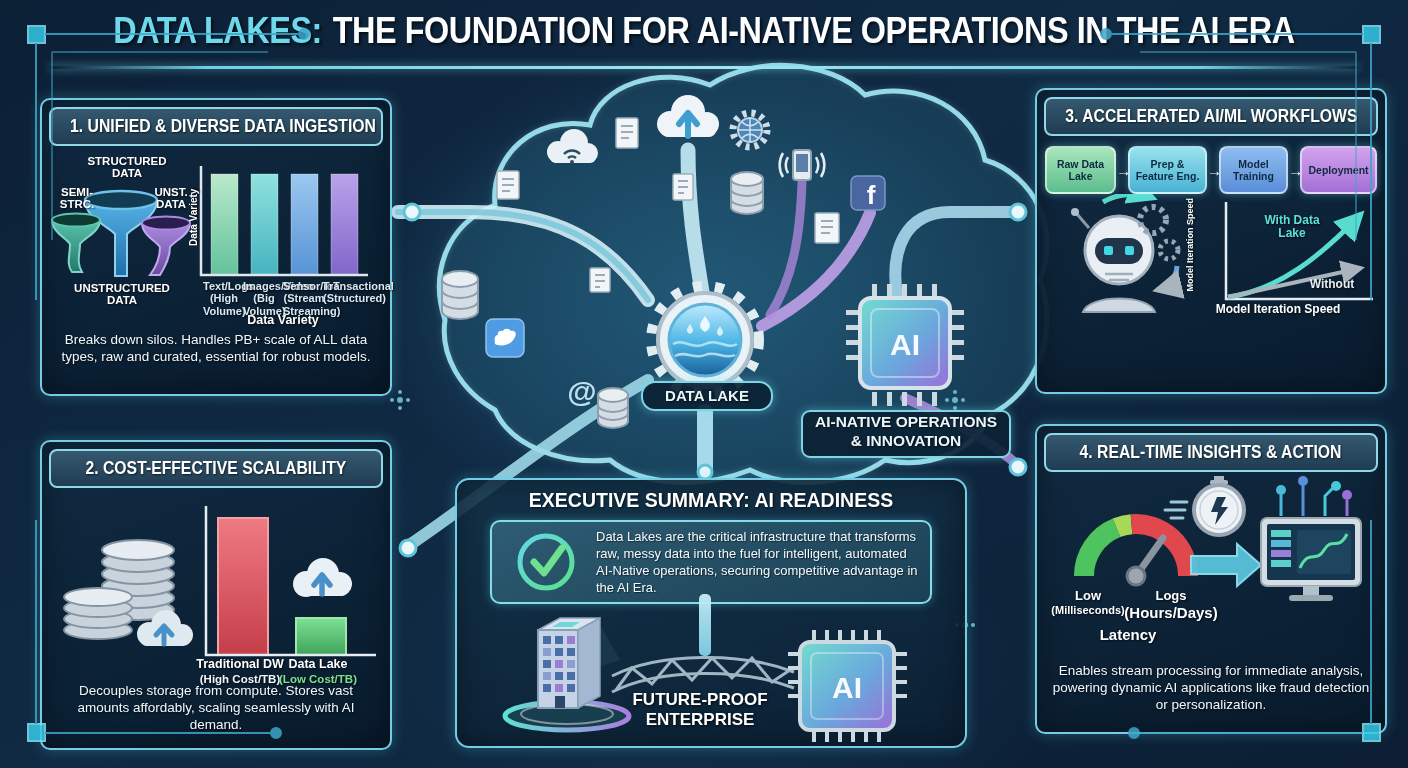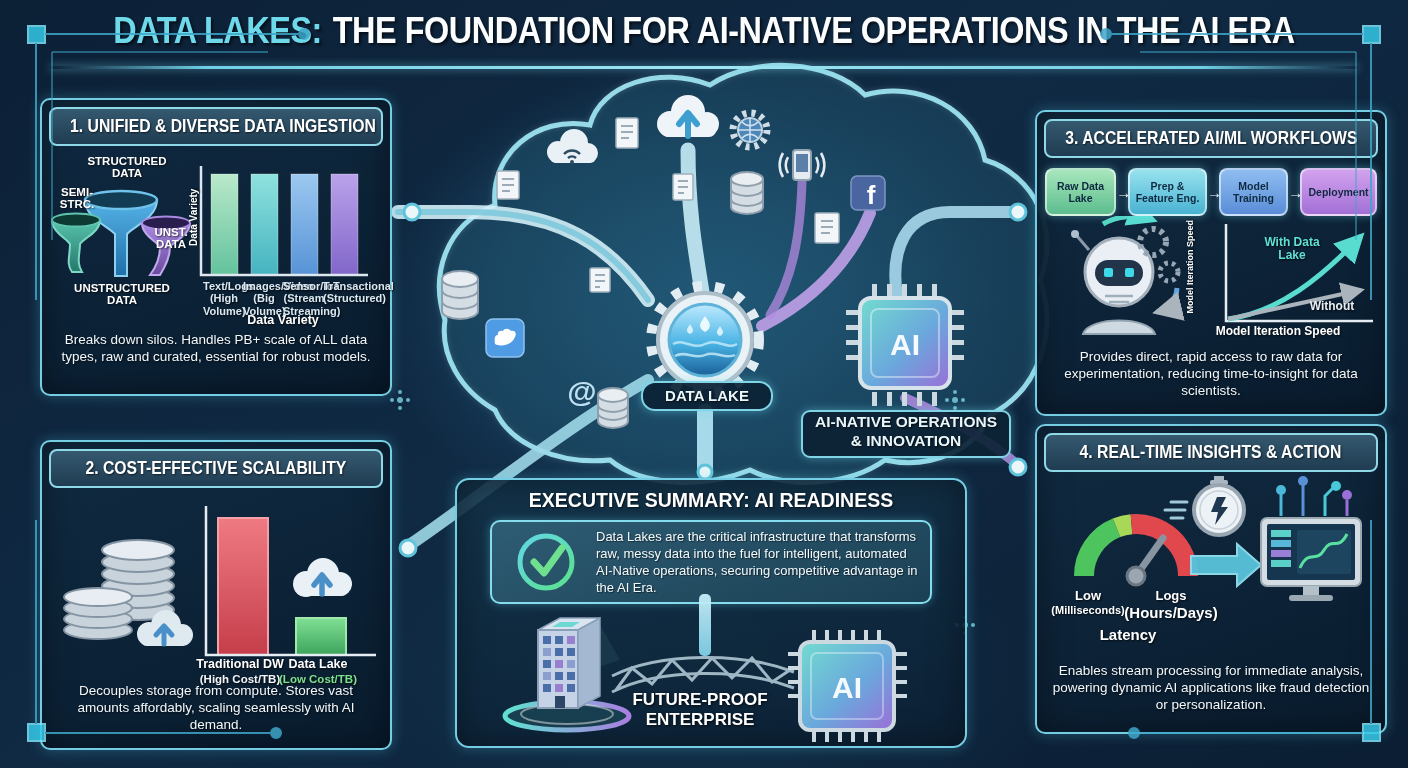--- a/index.html
+++ b/index.html
@@ -24,36 +24,36 @@
   .title-underline{position:absolute;top:66px;left:50px;right:50px;height:3px;z-index:2;
     background:linear-gradient(90deg,rgba(90,200,230,0),#6fcfe4 12%,#9fe6f2 50%,#6fcfe4 88%,rgba(90,200,230,0));
     box-shadow:0 0 8px rgba(120,220,240,.7);}
 
   
   .panel{position:absolute;z-index:2;border:2px solid #74cde2;border-radius:10px;
     background:linear-gradient(160deg,rgba(17,43,66,.95),rgba(9,27,45,.95));
     box-shadow:0 0 14px rgba(90,210,235,.3), inset 0 0 35px rgba(0,0,0,.4);}
   .p1{left:40px;top:98px;width:348px;height:294px;}
   .p2{left:40px;top:408px;width:348px;height:306px;margin-top:32px;}
-  .p3{left:1035px;top:110px;width:348px;height:302px;}
+  .p3{left:1035px;top:88px;width:348px;height:302px;}
   .p4{left:1035px;top:424px;width:348px;height:306px;}
   .phead{margin:7px 7px 0 7px;border:2px solid #8fd8e8;border-radius:8px;
     background:linear-gradient(180deg,#35596f,#1f3c52);
     color:#ffffff;font-weight:bold;text-align:center;padding:7px 2px;
     text-shadow:1px 1px 2px rgba(0,0,0,.6);overflow:hidden;}
   .phead span{display:inline-block;font-size:17.5px;transform:scaleX(.9);white-space:nowrap;}
   .pbody{position:absolute;left:10px;right:10px;text-align:center;font-size:13.5px;
     line-height:1.26;color:#f2f8fb;text-shadow:1px 1px 2px rgba(0,0,0,.6);}
   .lbl{position:absolute;font-weight:bold;color:#fff;text-align:center;line-height:1.05;
     text-shadow:1px 1px 2px rgba(0,0,0,.7);}
 
   
   .p1 .f-top{left:25px;top:55px;width:120px;font-size:11.5px;}
   .p1 .f-left{left:4px;top:86px;width:62px;font-size:11.5px;}
-  .p1 .f-right{left:98px;top:86px;width:62px;font-size:11.5px;margin-top:40px;}
+  .p1 .f-right{left:98px;top:86px;width:62px;font-size:11.5px;}
   .p1 .f-bottom{left:5px;top:182px;width:150px;font-size:11.5px;}
   .p1 .ylab{left:92px;top:112px;width:120px;font-size:10px;transform:rotate(-90deg);}
   .p1 .barlab{top:180px;width:42px;font-size:11px;font-weight:bold;color:#d9e8f2;line-height:1.12;}
   .p1 .xlab{left:158px;top:214px;width:166px;font-size:12.5px;}
   .p1 .pbody{top:231px;}
 
   
   .p2 .clab{font-size:12.5px;}
   .p2 .csub{font-size:11.5px;font-weight:bold;}
   .p2 .pbody{top:240px;}
@@ -483,21 +483,20 @@
         <path d="M185 8 V105 H332" stroke="#e6edf2" stroke-width="2.5" fill="none"></path>
         <path d="M187 103 C238 96 280 62 320 20" stroke="#58dcd0" stroke-width="5" fill="none" marker-end="url(#tealArr)"></path>
         <path d="M187 103 L320 74" stroke="#aab4bc" stroke-width="4" fill="none" marker-end="url(#grayArr)"></path>
       </g>
     </svg>
     <div class="lbl ylab">Model Iteration Speed</div>
     <div class="lbl with-lab pre">With Data
 Lake</div>
     <div class="lbl without-lab">Without</div>
     <div class="lbl xlab">Model Iteration Speed</div>
-    <div class="pbody">Provides direct, rapid access to raw data for experimentation, reducing time-to-insight for data scientists.</div>
   </div>
 
   <div class="panel p4">
     <div class="phead"><span>4. REAL-TIME INSIGHTS &amp; ACTION</span></div>
     <svg width="336" height="186" style="position:absolute;left:4px;top:50px;">
 
       <g>
         <path d="M43 100 A52 52 0 0 1 75.5 51.8" stroke="#4ec45e" stroke-width="20" fill="none"></path>
         <path d="M75.5 51.8 A52 52 0 0 1 90.5 48.2" stroke="#a8d858" stroke-width="20" fill="none"></path>
         <path d="M90.5 48.2 A52 52 0 0 1 147 100" stroke="#e0484e" stroke-width="20" fill="none"></path>

